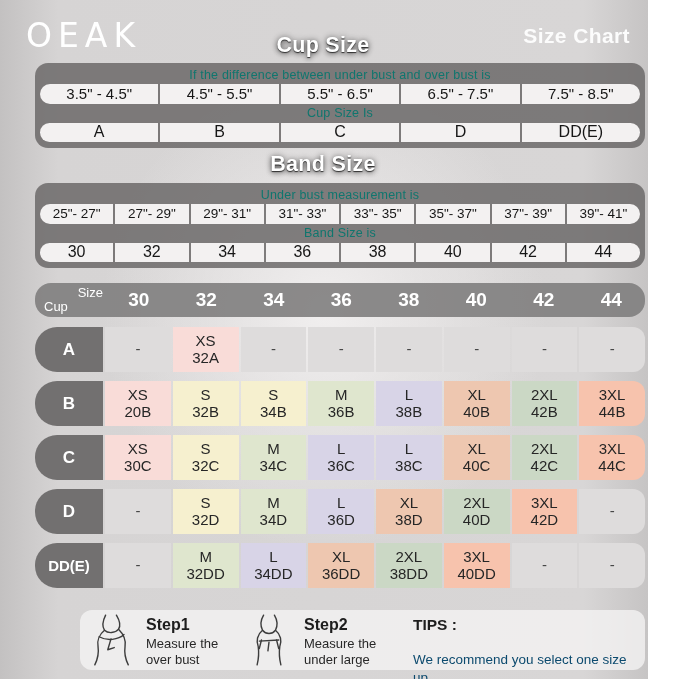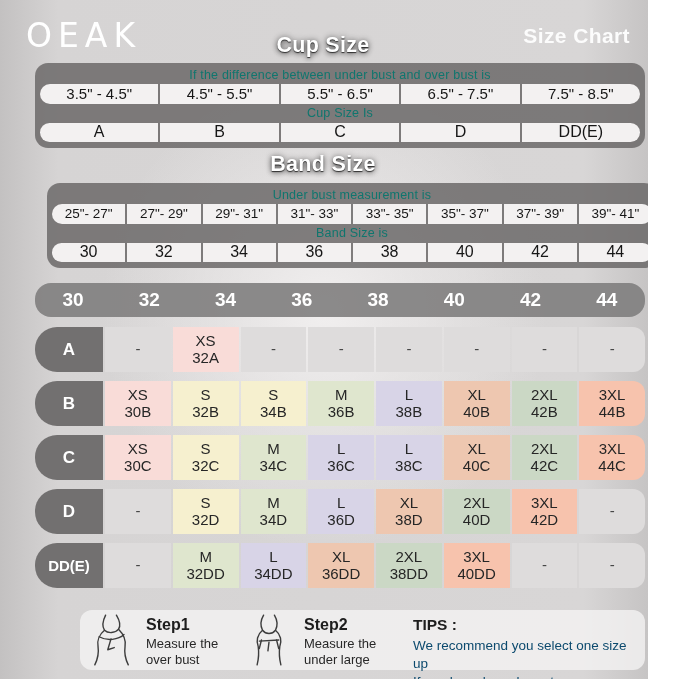--- a/index.html
+++ b/index.html
@@ -38,21 +38,21 @@
       font-size:21.5px;font-weight:700;letter-spacing:.3px;white-space:nowrap;
       text-shadow:0 1px 1px rgba(0,0,0,.7),0 0 6px rgba(0,0,0,.45),0 2px 5px rgba(0,0,0,.4);}
   .cup-title{top:33px;}
   .band-title{top:152px;}
 
   
   .gtable{position:absolute;left:35px;width:610px;height:85px;box-sizing:border-box;
       background:rgba(106,104,104,.84);border-radius:13px;padding:3px 5px 5px;
       display:flex;flex-direction:column;}
   .cup-table{top:63px;}
-  .band-table{top:183px;margin-left:12px;}
+  .band-table{top:183px;}
   .bar{flex:0 0 17px;display:flex;align-items:center;justify-content:center;
       color:#0f766e;font-size:12.5px;font-weight:500;letter-spacing:.2px;}
   .wrow{flex:1;display:flex;gap:2px;margin:1px 0;}
   .wcell{flex:1;background:#f3f1f1;display:flex;align-items:center;justify-content:center;
       color:#161616;font-weight:500;white-space:nowrap;}
   .wrow .wcell:first-child{border-radius:12px 0 0 12px;}
   .wrow .wcell:last-child{border-radius:0 12px 12px 0;}
   #cup-ranges .wcell{font-size:15px;}
   #cup-letters .wcell{font-size:16px;}
   #band-ranges .wcell{font-size:13.5px;}
@@ -84,21 +84,21 @@
       background:rgba(245,243,243,.78);border-radius:12px;}
   .picon{position:absolute;top:3px;}
   .icon1{left:8px;}
   .icon2{left:166px;}
   .ptxt{position:absolute;top:6px;}
   .txt1{left:66px;}
   .txt2{left:224px;}
   .tips{left:333px;}
   .step-title{font-size:16px;font-weight:700;color:#1d1d1d;margin-bottom:2px;}
   .step-desc{font-size:13px;color:#282828;line-height:1.25;}
-  .tips-title{font-size:15.5px;font-weight:700;color:#1d1d1d;margin-bottom:3px;}
+  .tips-title{font-size:15.5px;font-weight:700;color:#1d1d1d;margin-bottom:17px;}
   .tips-desc{font-size:13.5px;color:#0c4a6e;line-height:1.35;}
 </style>
 </head>
 <body>
 
 <div class="canvas">
 
   <div class="bgfx">
     <div class="ph ph1"></div>
     <div class="ph ph2"></div>
@@ -159,20 +159,24 @@
         <div class="wcell">34</div>
         <div class="wcell">36</div>
         <div class="wcell">38</div>
         <div class="wcell">40</div>
         <div class="wcell">42</div>
         <div class="wcell">44</div>
       </div>
   </div>
 
   <div class="mhead">
+    <div class="mcorner">
+      <span class="size">Size</span>
+      <span class="cup">Cup</span>
+    </div>
     <div class="mcols" id="matrix-cols">
         <div class="mcol">30</div>
         <div class="mcol">32</div>
         <div class="mcol">34</div>
         <div class="mcol">36</div>
         <div class="mcol">38</div>
         <div class="mcol">40</div>
         <div class="mcol">42</div>
         <div class="mcol">44</div>
       </div>
@@ -203,21 +207,21 @@
           <span class="dash">-</span>
         </div>
         <div class="mcell" style="background: rgb(222, 220, 220);">
           <span class="dash">-</span>
         </div>
       </div>
       <div class="mrow">
         <div class="mlabel">B</div>
         <div class="mcell" style="background: rgb(249, 220, 216);">
           <div>XS</div>
-          <div>30B</div>
+          <div>20B</div>
         </div>
         <div class="mcell" style="background: rgb(246, 240, 207);">
           <div>S</div>
           <div>32B</div>
         </div>
         <div class="mcell" style="background: rgb(246, 240, 207);">
           <div>S</div>
           <div>34B</div>
         </div>
         <div class="mcell" style="background: rgb(223, 230, 206);">

